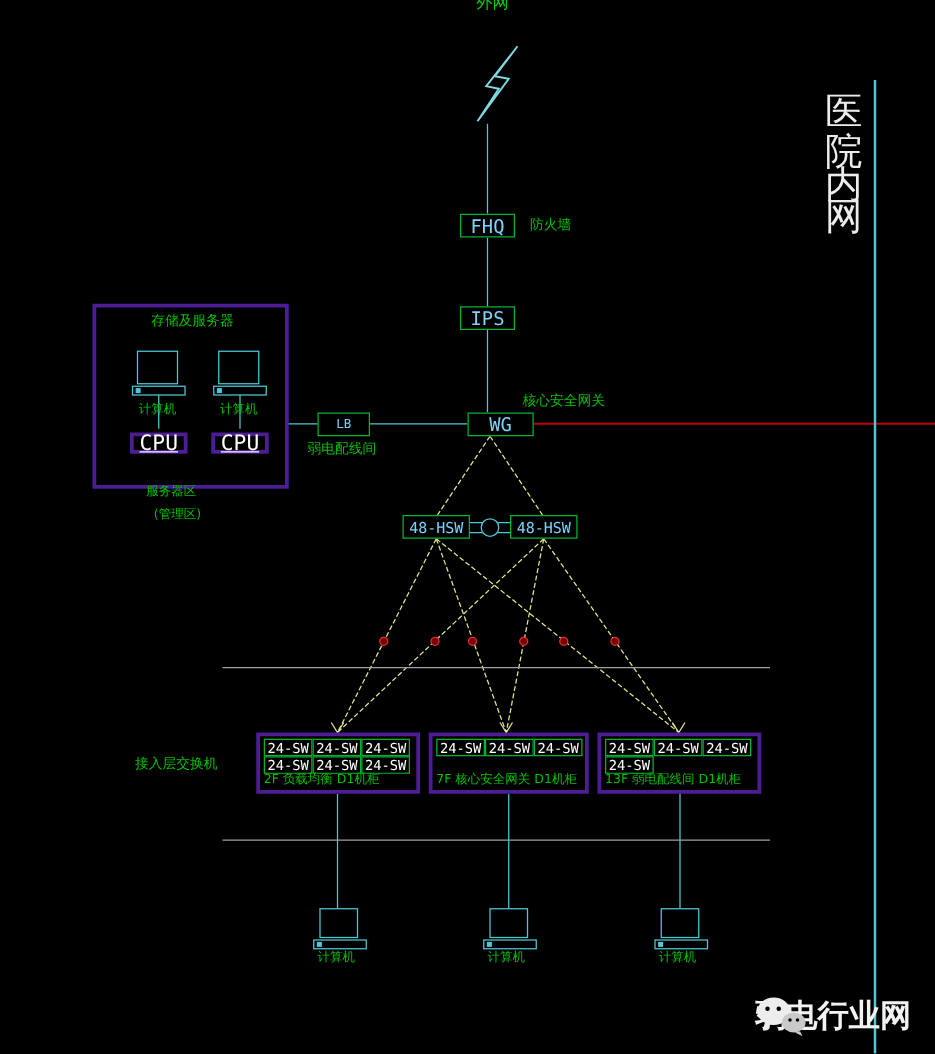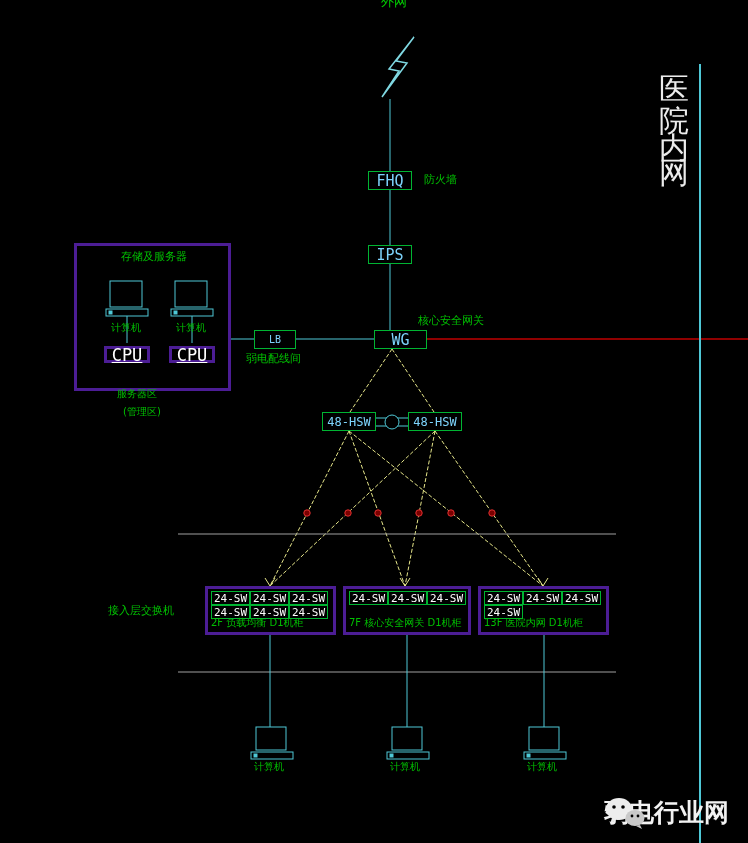--- a/index.html
+++ b/index.html
@@ -163,21 +163,21 @@
 
   <div class="cbox" style="left:478px;top:586px;width:131px;height:49px;">
     <div class="swrow">
       <div class="swbox">24-SW</div>
       <div class="swbox">24-SW</div>
       <div class="swbox">24-SW</div>
     </div>
     <div class="swrow" style="margin-top:0;">
       <div class="swbox">24-SW</div>
     </div>
-    <div class="groupcap">13F 医院内网 D1机柜</div>
+    <div class="groupcap">13F 弱电配线间 D1机柜</div>
   </div>
 
   <div class="glabel" style="left:254px;top:761px;font-size:10px;">计算机</div>
   <div class="glabel" style="left:390px;top:761px;font-size:10px;">计算机</div>
   <div class="glabel" style="left:527px;top:761px;font-size:10px;">计算机</div>
 
   <div id="right-banner">医院内网</div>
 
   <div id="watermark">
     <svg width="42" height="34" viewBox="0 0 42 34">

